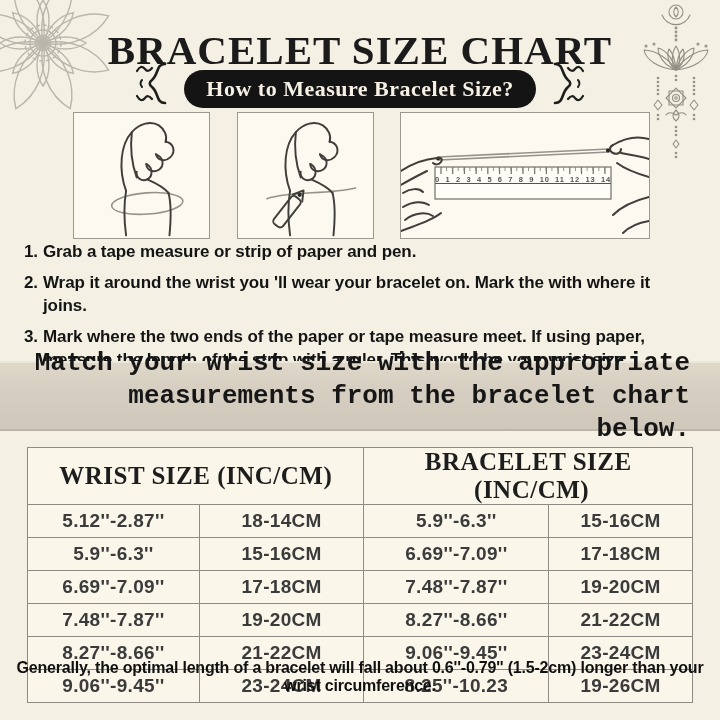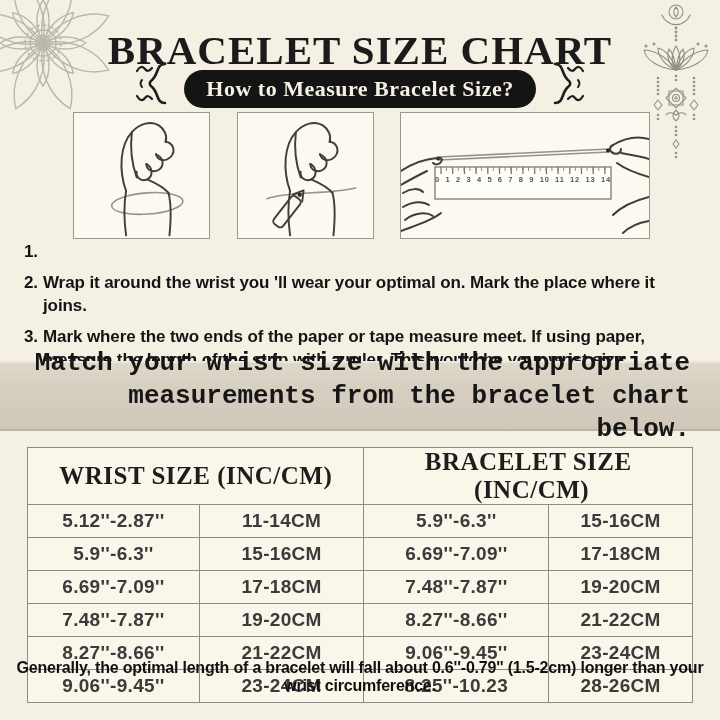--- a/index.html
+++ b/index.html
@@ -31,21 +31,21 @@
   .brk-r{transform:scaleX(-1);}
 
   
   .panel{position:absolute;top:112px;height:127px;background:#fcf9f0;border:1px solid #9b998f;box-sizing:border-box;}
   .panel1{left:73px;width:137px;}
   .panel2{left:237px;width:137px;}
   .panel3{left:400px;width:250px;}
   .panel svg{display:block;}
   .ruler-nums{
     position:absolute;left:34px;top:62px;width:176px;text-align:center;
-    font-size:7.5px;letter-spacing:0.8px;word-spacing:2.6px;color:#55544c;font-weight:700;
+    font-size:7.5px;letter-spacing:0.8px;word-spacing:2.6px;color:#55544c;font-weight:700;text-decoration:underline;
   }
 
   
   .steps{position:absolute;top:241px;left:24px;width:672px;}
   .step{display:flex;gap:5px;margin-bottom:9px;font-size:17px;line-height:1.32;font-weight:600;letter-spacing:-0.1px;color:#141414;}
   .step .num{flex:0 0 auto;}
 
   
   .banner{
     position:absolute;top:361px;left:0;width:720px;height:70px;
@@ -245,24 +245,25 @@
       <path d="M248,84 C232,88 220,94 212,102"></path>
       <path d="M248,108 C236,110 228,114 222,120"></path>
     </g>
   </svg>
   <div class="ruler-nums">0 1 2 3 4 5 6 7 8 9 10 11 12 13 14</div>
 </div>
 
 <div class="steps">
   <div class="step">
     <span class="num">1.</span>
+    <span>Grab a tape measure or strip of paper and pen.</span>
   </div>
   <div class="step">
     <span class="num">2.</span>
-    <span>Wrap it around the wrist you 'll wear your optimal on. Mark the place where it joins.</span>
+    <span>Wrap it around the wrist you 'll wear your bracelet on. Mark the with where it joins.</span>
   </div>
   <div class="step">
     <span class="num">3.</span>
     <span>Mark where the two ends of the paper or tape measure meet. If using paper, measure the length of the strip with a ruler. This would be your wrist size.</span>
   </div>
 </div>
 
 <div class="banner">
   <div class="banner-text">Match your wrist size with the appropriate measurements from the bracelet chart below.</div>
 </div>
@@ -277,21 +278,21 @@
       </colgroup>
     <thead>
       <tr>
         <th colspan="2">WRIST SIZE (INC/CM)</th>
         <th colspan="2">BRACELET SIZE &nbsp;(INC/CM)</th>
       </tr>
     </thead>
     <tbody>
       <tr>
         <td>5.12''-2.87''</td>
-        <td>11-14CM</td>
+        <td>18-14CM</td>
         <td>5.9''-6.3''</td>
         <td>15-16CM</td>
       </tr>
       <tr>
         <td>5.9''-6.3''</td>
         <td>15-16CM</td>
         <td>6.69''-7.09''</td>
         <td>17-18CM</td>
       </tr>
       <tr>
@@ -309,19 +310,19 @@
       <tr>
         <td>8.27''-8.66''</td>
         <td>21-22CM</td>
         <td>9.06''-9.45''</td>
         <td>23-24CM</td>
       </tr>
       <tr>
         <td>9.06''-9.45''</td>
         <td>23-24CM</td>
         <td>8.25''-10.23</td>
-        <td>28-26CM</td>
+        <td>19-26CM</td>
       </tr>
     </tbody>
   </table>
 </div>
 
 <div class="footnote">Generally, the optimal length of a bracelet will fall about 0.6''-0.79'' (1.5-2cm) longer than your wrist circumference.</div>
 
 </body></html>

